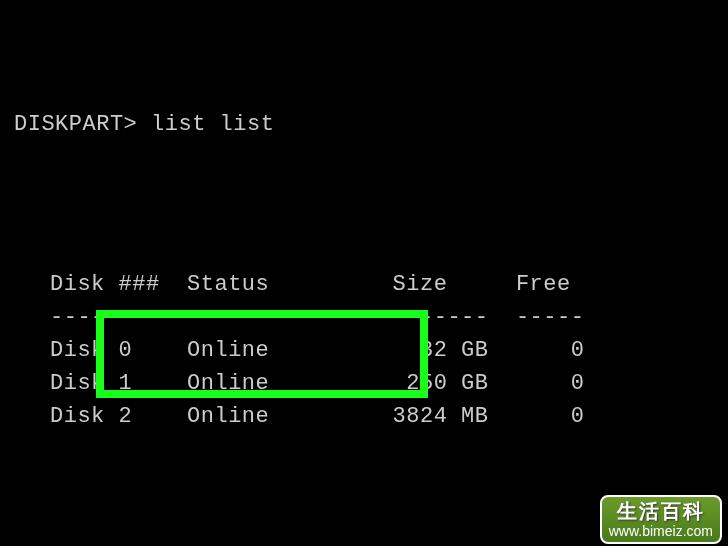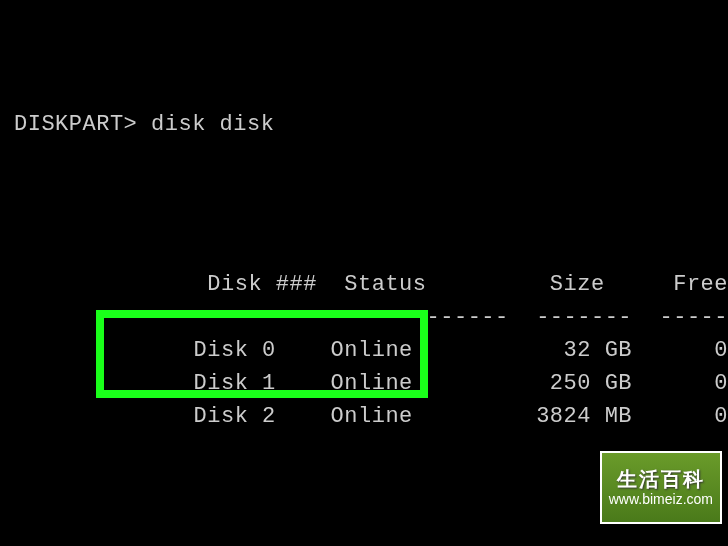--- a/index.html
+++ b/index.html
@@ -22,39 +22,38 @@
     .terminal {
       white-space: pre;
       letter-spacing: 0.5px;
     }
     .prompt-line {
       margin-top: 32px;
       margin-bottom: 28px;
     }
     .table-section {
       margin-left: 36px;
-      text-align: right;
     }
     .highlight-box {
       position: absolute;
       border: 8px solid #1aff1a;
       top: 310px;
       left: 96px;
       width: 332px;
       height: 88px;
       pointer-events: none;
     }
     .watermark {
       position: absolute;
       right: 6px;
-      bottom: 22px;
+      bottom: 2px;
       background: linear-gradient(#6a9b2a, #4a7a1a);
       border: 2px solid #fff;
-      border-radius: 0;
-      padding: 15px 7px;
+      border-radius: 8px;
+      padding: 3px 7px;
       box-shadow: 0 2px 4px rgba(0,0,0,0.5);
       text-align: center;
       line-height: 1.15;
     }
     .watermark .wm-title {
       color: #fff;
       font-size: 20px;
       font-weight: bold;
       font-family: 'SimSun', 'Microsoft YaHei', sans-serif;
       text-shadow: 1px 1px 2px #333;
@@ -63,21 +62,21 @@
     .watermark .wm-url {
       color: #fff;
       font-size: 14px;
       font-family: Arial, sans-serif;
     }
   </style>
 </head>
 <body>
 
 <div class="terminal">
-  <div class="prompt-line"><span>DISKPART&gt;</span> <span>disk disk</span></div>
+  <div class="prompt-line"><span>DISKPART&gt;</span> <span>list list</span></div>
 
   <div class="table-section"><span>Disk ###</span>  <span>Status</span>         <span>Size</span>     <span>Free</span>
 <span>--------</span>  <span>-------------</span>  <span>-------</span>  <span>-----</span>
 <span><span>Disk 0</span>    <span>Online</span>           <span>32 GB</span>      <span>0</span></span>
 <span><span>Disk 1</span>    <span>Online</span>          <span>250 GB</span>      <span>0</span></span>
 <span><span>Disk 2</span>    <span>Online</span>         <span>3824 MB</span>      <span>0</span></span></div>
 
   
 
   

